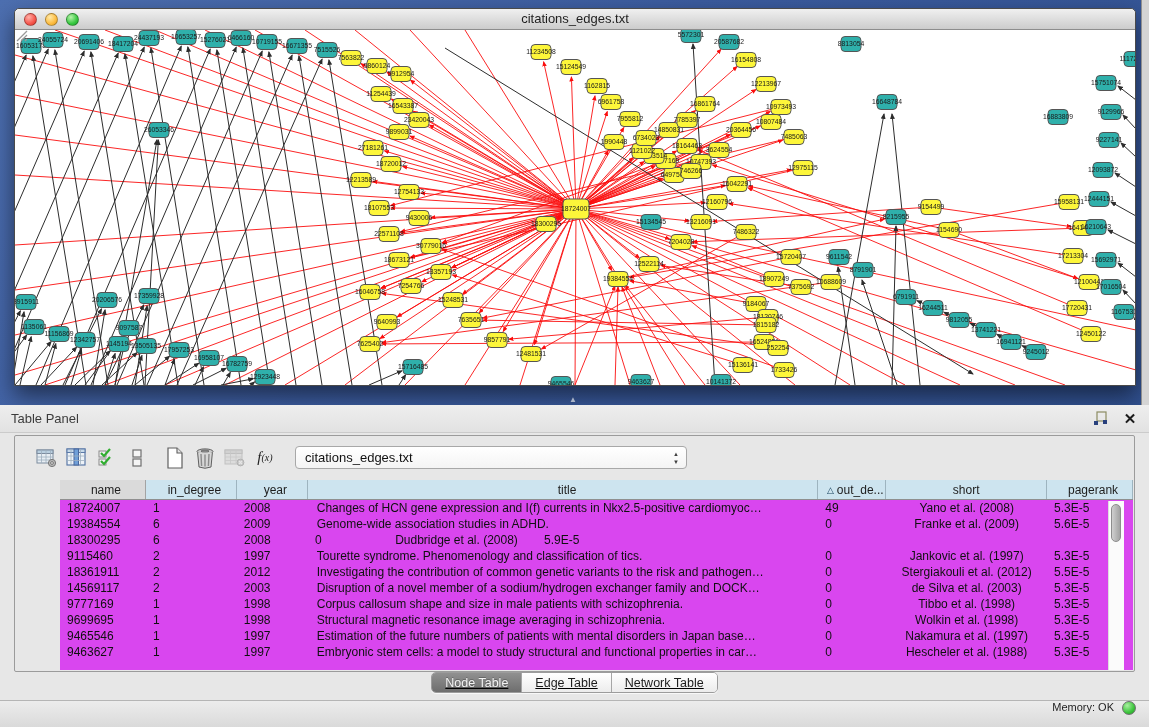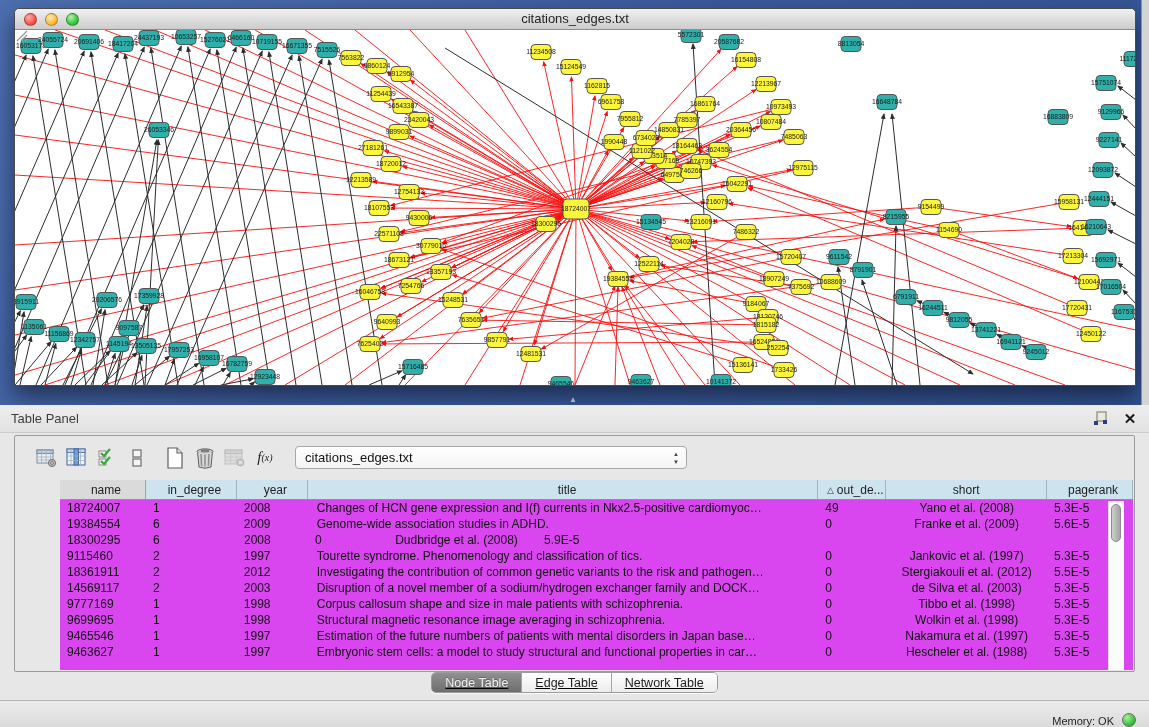--- a/index.html
+++ b/index.html
@@ -78,21 +78,21 @@
   .segmented { display:flex; height:21px; border:1px solid #9c9c9c; border-radius:5px;
     overflow:hidden; box-shadow:0 1px 1px rgba(255,255,255,.8); }
   .seg { padding:0 13px; font-size:12.5px; line-height:20px; color:#1d1d1d;
     background:linear-gradient(#ffffff,#ececec); border-right:1px solid #a6a6a6; }
   .seg:last-child { border-right:none; }
   .seg.active { background:linear-gradient(#909090,#6e6e6e); color:#f3f3f3;
     text-shadow:0 -1px 0 rgba(0,0,0,.25); }
 
   .status-bar { position:absolute; left:0; bottom:0; width:100%; height:27px;
     background:linear-gradient(#ececec,#dadada); border-top:1px solid #b5b5b5;
-    display:flex; align-items:flex-end; justify-content:flex-end; gap:8px;
+    display:flex; align-items:flex-start; justify-content:flex-end; gap:8px;
     padding:0 13px; font-size:11px; color:#1f1f1f; }
   .led { width:14px; height:14px; border-radius:50%; border:1px solid #6f6f6f;
     background:radial-gradient(circle at 35% 30%, #a9f0a0, #3cc43c 60%, #1f9420); }
 </style>
 </head>
 <body>
 
 <div class="desktop">
   <div class="net-window">
     <div class="titlebar">

